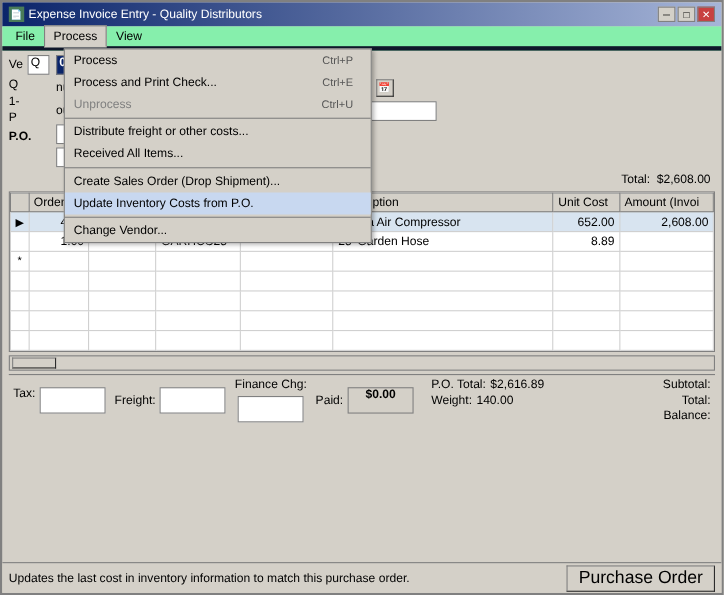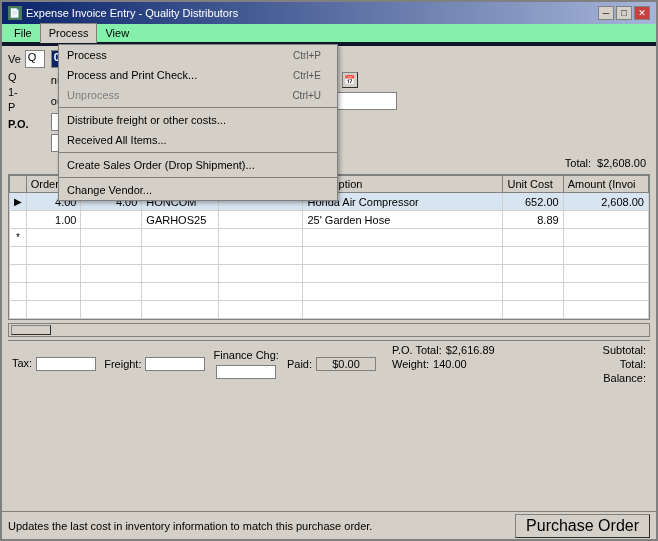--- a/index.html
+++ b/index.html
@@ -218,24 +218,25 @@
       display: flex;
       align-items: center;
       gap: 8px;
       padding: 3px 4px;
       border-top: 1px solid #808080;
     }
 
     .small-field {
       background: white;
       border: 1px solid #808080;
-      height: 14px;
+      height: 24px;
       width: 60px;
       padding: 0 2px;
       font-size: 11px;
+      font-weight: bold;
     }
 
     .nav-btn {
       background: #d4d0c8;
       border: 1px outset #808080;
       width: 14px;
       height: 18px;
       display: flex;
       align-items: center;
       justify-content: center;
@@ -311,20 +312,23 @@
     <div class="dropdown-separator"></div>
     <div class="dropdown-item">
       <span>Distribute freight or other costs...</span>
     </div>
     <div class="dropdown-item">
       <span>Received All Items...</span>
     </div>
     <div class="dropdown-separator"></div>
     <div class="dropdown-item">
       <span>Create Sales Order (Drop Shipment)...</span>
+    </div>
+    <div class="dropdown-item highlighted" style="background:#c8d8f0;">
+      <span>Update Inventory Costs from P.O.</span>
     </div>
     <div class="dropdown-separator"></div>
     <div class="dropdown-item">
       <span>Change Vendor...</span>
     </div>
   </div>
 
   <div class="main-content">
 
     <div style="display:flex; align-items:flex-start; gap:6px; margin-bottom:2px;">

